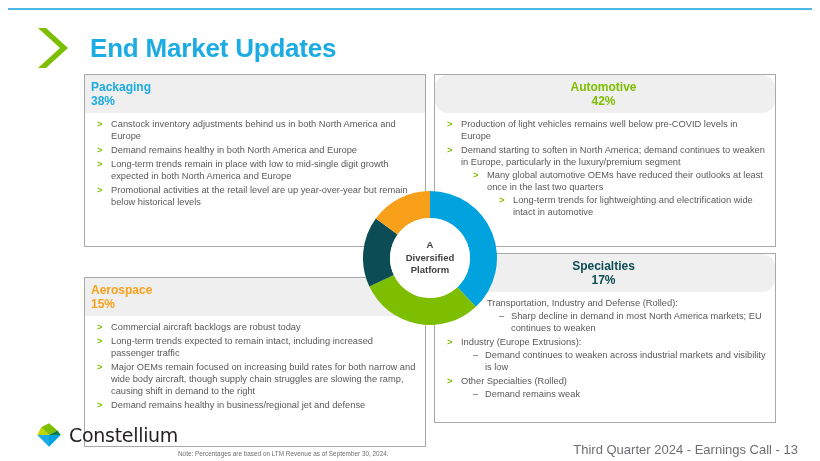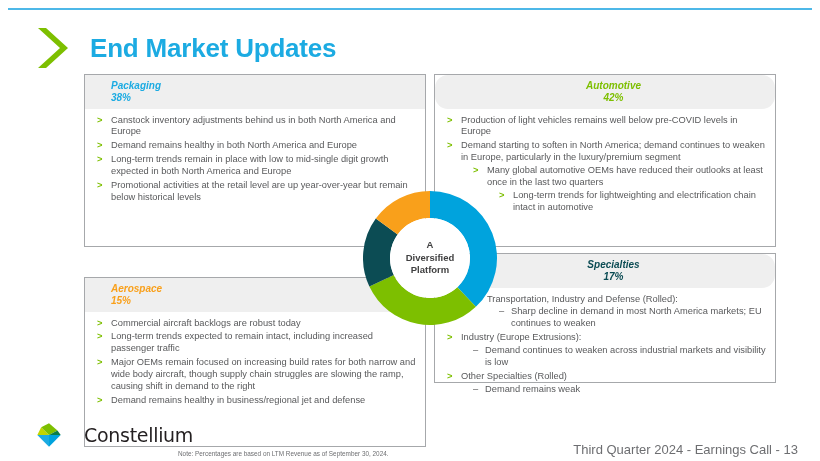--- a/index.html
+++ b/index.html
@@ -53,29 +53,28 @@
   
   .panel {
     position: absolute;
     border: 1px solid #a6a8ab;
     background: #ffffff;
     box-sizing: border-box;
   }
   #panel-packaging  { left: 84px;  top: 74px;  width: 342px; height: 173px; }
   #panel-automotive { left: 434px; top: 74px;  width: 342px; height: 173px; }
   #panel-aerospace  { left: 84px;  top: 253px; width: 342px; height: 170px; margin-top: 24px; }
-  #panel-specialties{ left: 434px; top: 253px; width: 342px; height: 130px; }
+  #panel-specialties{ left: 434px; top: 253px; width: 342px; height: 170px; }
 
   .panel-header {
     background: #efefef;
-    padding: 5px 9px 5px 26px;
+    padding: 5px 9px 5px 6px;
     line-height: 1.18;
-    font-size: 10px;
-    font-weight: bold;
-    font-style: italic;
+    font-size: 12px;
+    font-weight: bold;
   }
   .panel-header.right { text-align: center; border-radius: 13px; }
   .panel-header .name { display: block; }
   .panel-header .pct  { display: block; }
 
   .hdr-blue   { color: #1cabe2; }
   .hdr-green  { color: #7dbf00; }
   .hdr-orange { color: #f9a01b; }
   .hdr-teal   { color: #0c4c54; }
 
@@ -168,21 +167,20 @@
   }
 
   
   #logo-wrap {
     position: absolute;
     left: 36px;
     top: 421px;
     display: flex;
     align-items: center;
     height: 28px;
-    gap: 15px;
   }
   .logo-mark { width: 26px; height: 26px; display: block; }
   .logo-word {
     margin-left: 7px;
     font-size: 19px;
     color: #231f20;
     letter-spacing: -0.3px;
     font-family: "DejaVu Sans", sans-serif;
   }
   #footer-note {
@@ -248,21 +246,21 @@
     <ul class="bullets">
       <li>
           <span class="btxt">Production of light vehicles remains well below pre-COVID levels in Europe</span>
         </li>
       <li>
         <span class="btxt">Demand starting to soften in North America; demand continues to weaken in Europe, particularly in the luxury/premium segment</span>
         <ul class="lvl2">
           <li>
             <span class="btxt">Many global automotive OEMs have reduced their outlooks at least once in the last two quarters</span>
             <ul class="lvl2">
-              <li><span class="btxt">Long-term trends for lightweighting and electrification chain intact in automotive</span></li>
+              <li><span class="btxt">Long-term trends for lightweighting and electrification wide intact in automotive</span></li>
             </ul>
           </li>
         </ul>
       </li>
     </ul>
   </div>
 </div>
 
 <div class="panel" id="panel-aerospace">
   <div class="panel-header">

